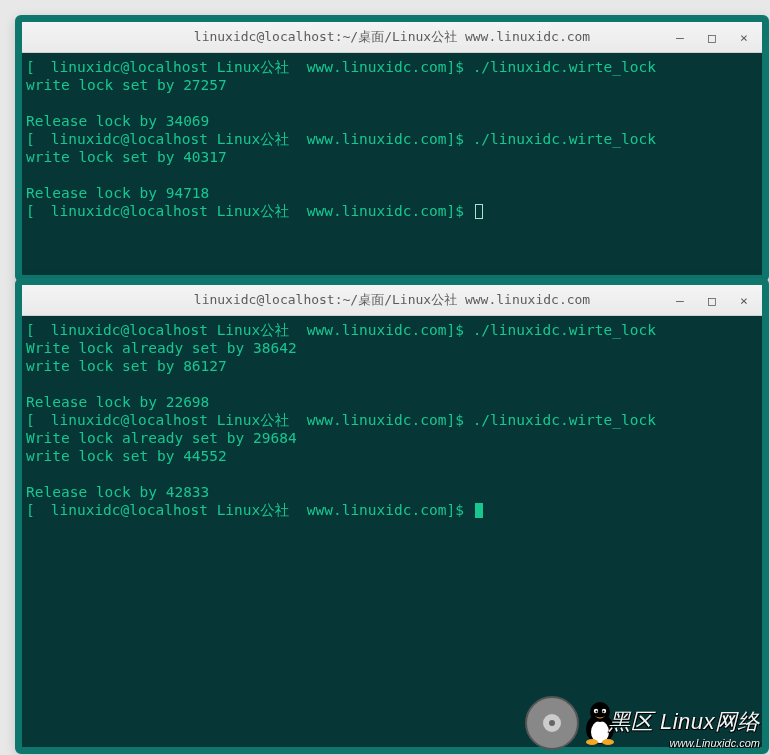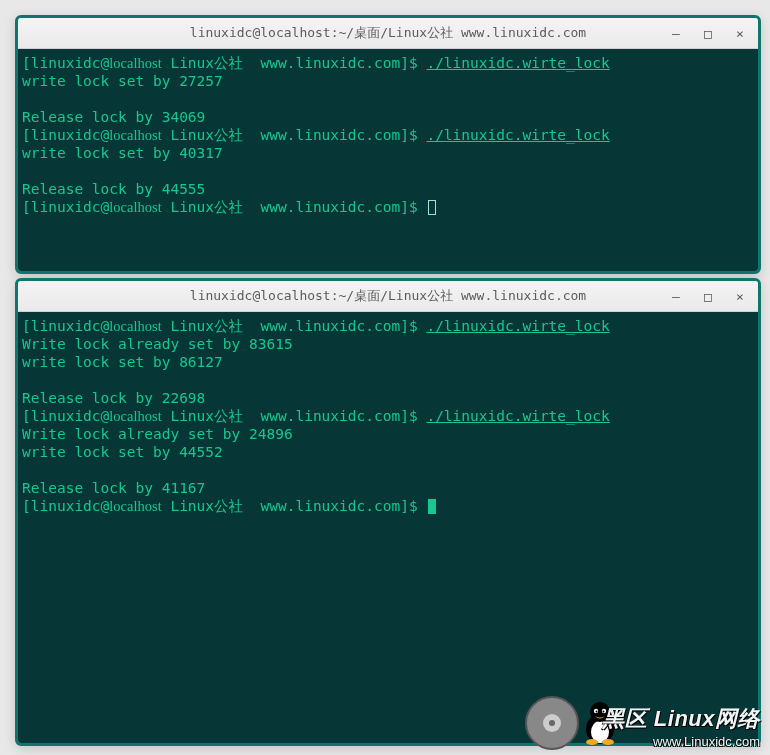--- a/index.html
+++ b/index.html
@@ -8,21 +8,21 @@
     width: 770px;
     height: 755px;
     background: #e8e8e8;
     font-family: "DejaVu Sans Mono", "Liberation Mono", monospace;
     overflow: hidden;
     position: relative;
   }
   .window {
     position: absolute;
     background: #5eead4;
-    border: 3px solid #0f766e;
+    border: 7px solid #0f766e;
     border-radius: 6px;
     box-shadow: 0 3px 12px rgba(0,0,0,0.15);
     overflow: hidden;
   }
   .win-top {
     left: 15px;
     top: 15px;
     width: 740px;
     height: 253px;
   }
@@ -76,25 +76,25 @@
     font-size: 14.5px;
     line-height: 18px;
     padding: 5px 4px;
     height: calc(100% - 30px);
     box-sizing: border-box;
     white-space: pre;
     overflow: hidden;
     font-family: "DejaVu Sans Mono","Liberation Mono",monospace;
   }
   .prompt-br { color: #18c78f; }
-  .prompt-user { color: #18c78f; }
+  .prompt-user { color: #18c78f; margin-left: 16px; }
   .prompt-at { color: #18c78f; }
-  .prompt-host { color: #18c78f; font-family: Liberation Serif, serif; }
+  .prompt-host { color: #18c78f; }
   .prompt-path { color: #18c78f; }
-  .cmd { color: #18c78f; text-decoration: underline; }
+  .cmd { color: #18c78f; }
   .output { color: #18c78f; }
   .cursor-outline {
     display: inline-block;
     width: 8px;
     height: 15px;
     border: 1.5px solid #9fe8cf;
     vertical-align: text-bottom;
     margin-left: 2px;
     box-sizing: border-box;
   }
@@ -113,26 +113,26 @@
     color: #fff;
     font-family: sans-serif;
     text-align: right;
     font-size: 12px;
     opacity: 0.95;
     text-shadow: 1px 1px 0 #000, -1px 1px 0 #000;
     pointer-events: none;
   }
   .wm1 {
     font-size: 22px;
-    font-weight: bold;
+    font-weight: normal;
     font-style: italic;
     letter-spacing: 0.5px;
   }
   .wm1 .l { color:#fff; }
-  .wm2 { color:#fff; font-size:13px;}
+  .wm2 { color:#fff; font-size:11px;font-style:italic;}
   .tux {
     position: absolute;
     right: 150px;
     bottom: 10px;
     width: 40px;
     height: 46px;
     pointer-events: none;
   }
   .disc {
     position: absolute;
@@ -155,43 +155,43 @@
       <div class="wc">×</div>
     </div>
   </div>
   <div class="terminal" id="term-top"><span class="prompt-br">[</span><span class="prompt-user">linuxidc</span><span class="prompt-at">@</span><span class="prompt-host">localhost</span><span> </span><span class="prompt-path">Linux公社  www.linuxidc.com</span><span class="prompt-br">]$ </span><span class="cmd">./linuxidc.wirte_lock</span>
 <span class="output">write lock set by 27257</span>
 <span class="output"></span>
 <span class="output">Release lock by 34069</span>
 <span class="prompt-br">[</span><span class="prompt-user">linuxidc</span><span class="prompt-at">@</span><span class="prompt-host">localhost</span><span> </span><span class="prompt-path">Linux公社  www.linuxidc.com</span><span class="prompt-br">]$ </span><span class="cmd">./linuxidc.wirte_lock</span>
 <span class="output">write lock set by 40317</span>
 <span class="output"></span>
-<span class="output">Release lock by 44555</span>
+<span class="output">Release lock by 94718</span>
 <span class="prompt-br">[</span><span class="prompt-user">linuxidc</span><span class="prompt-at">@</span><span class="prompt-host">localhost</span><span> </span><span class="prompt-path">Linux公社  www.linuxidc.com</span><span class="prompt-br">]$ </span><span class="cursor-outline"></span></div>
 </div>
 
 <div class="window win-bottom">
   <div class="titlebar">
     <span class="title-text">linuxidc@localhost:~/桌面/Linux公社   www.linuxidc.com</span>
     <div class="win-controls">
       <div class="wc">–</div>
       <div class="wc">□</div>
       <div class="wc">×</div>
     </div>
   </div>
   <div class="terminal" id="term-bottom"><span class="prompt-br">[</span><span class="prompt-user">linuxidc</span><span class="prompt-at">@</span><span class="prompt-host">localhost</span><span> </span><span class="prompt-path">Linux公社  www.linuxidc.com</span><span class="prompt-br">]$ </span><span class="cmd">./linuxidc.wirte_lock</span>
-<span class="output">Write lock already set by 83615</span>
+<span class="output">Write lock already set by 38642</span>
 <span class="output">write lock set by 86127</span>
 <span class="output"></span>
 <span class="output">Release lock by 22698</span>
 <span class="prompt-br">[</span><span class="prompt-user">linuxidc</span><span class="prompt-at">@</span><span class="prompt-host">localhost</span><span> </span><span class="prompt-path">Linux公社  www.linuxidc.com</span><span class="prompt-br">]$ </span><span class="cmd">./linuxidc.wirte_lock</span>
-<span class="output">Write lock already set by 24896</span>
+<span class="output">Write lock already set by 29684</span>
 <span class="output">write lock set by 44552</span>
 <span class="output"></span>
-<span class="output">Release lock by 41167</span>
+<span class="output">Release lock by 42833</span>
 <span class="prompt-br">[</span><span class="prompt-user">linuxidc</span><span class="prompt-at">@</span><span class="prompt-host">localhost</span><span> </span><span class="prompt-path">Linux公社  www.linuxidc.com</span><span class="prompt-br">]$ </span><span class="cursor-block"></span></div>
 </div>
 
 <svg class="disc" viewBox="0 0 56 56">
   <circle cx="28" cy="28" r="26" fill="#888" stroke="#555" stroke-width="2"></circle>
   <circle cx="28" cy="28" r="9" fill="#ccc"></circle>
   <circle cx="28" cy="28" r="3" fill="#666"></circle>
 </svg>
 <svg class="tux" viewBox="0 0 40 46">
   <ellipse cx="20" cy="30" rx="14" ry="15" fill="#000"></ellipse>

